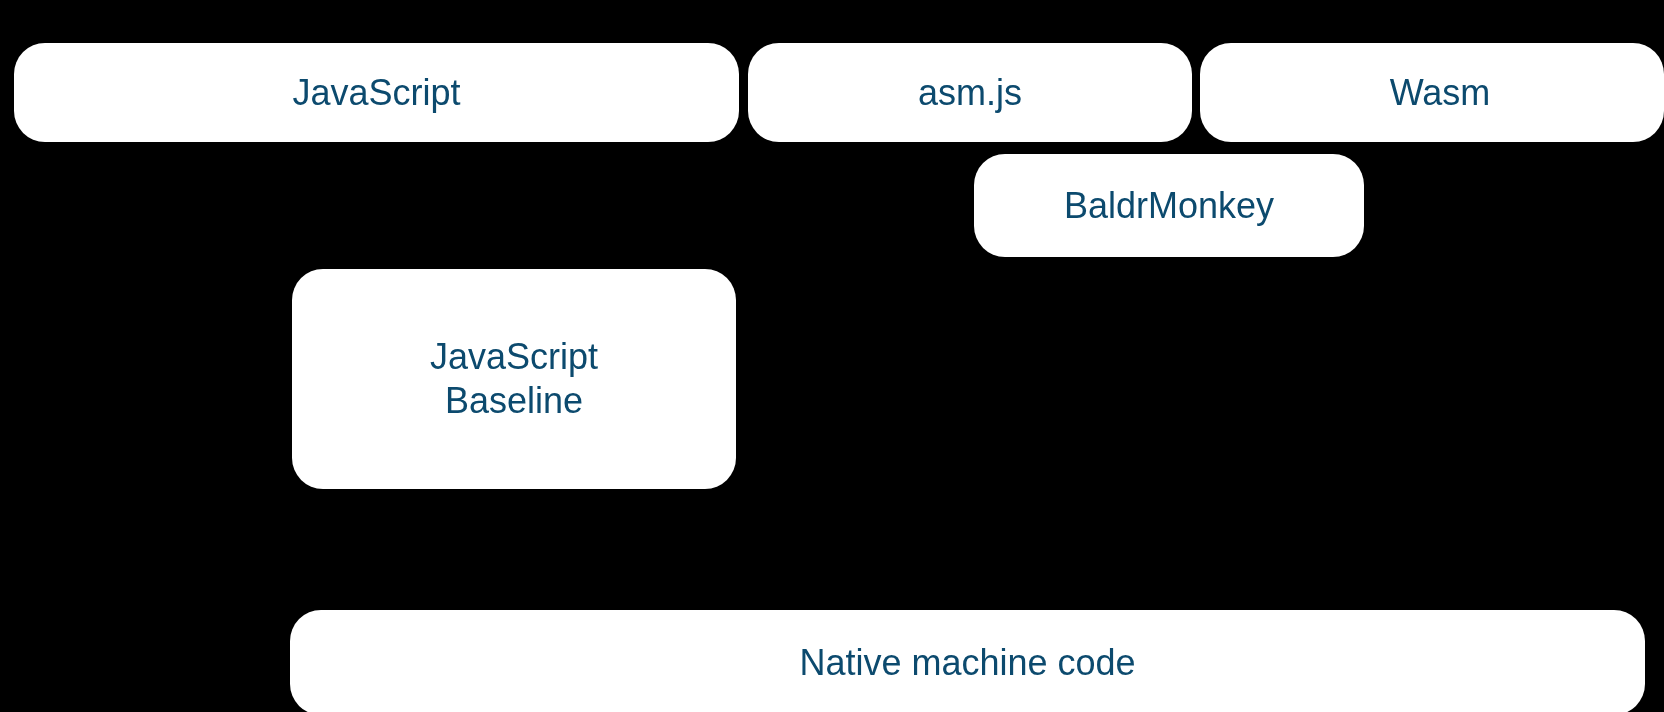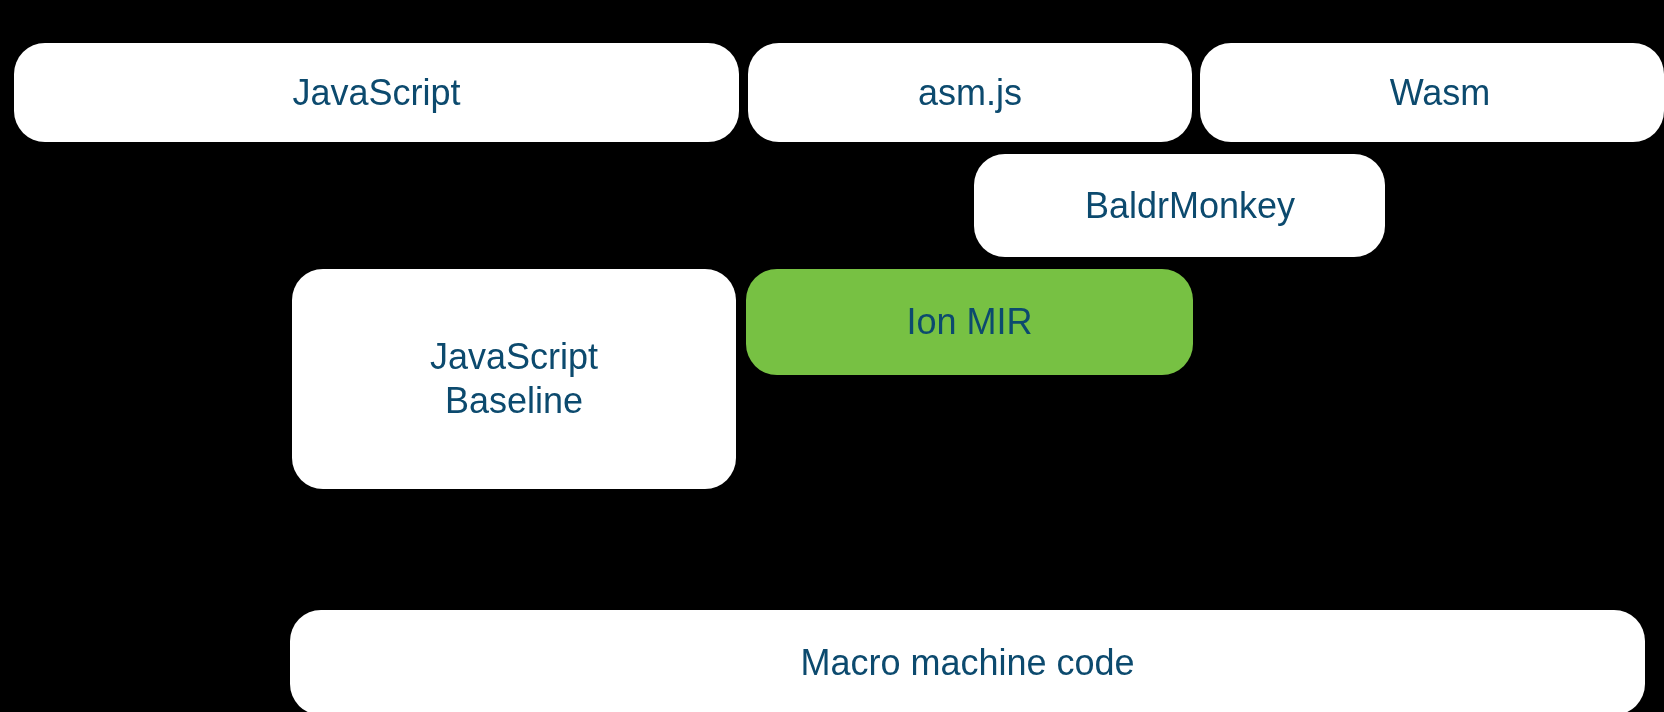--- a/index.html
+++ b/index.html
@@ -27,21 +27,21 @@
     line-height: 1.22;
     text-align: center;
     white-space: pre-line;
     margin-top: 32px;
   }
   
   .b-javascript   { left: 14px;   top: 11px;  width: 725px;  height: 99px;  }
   .b-asmjs        { left: 748px;  top: 11px;  width: 444px;  height: 99px;  }
   .b-wasm         { left: 1200px; top: 11px;  width: 448px;  height: 99px;  }
   .b-bytecode     { left: 14px;   top: 122px; width: 949px;  height: 103px; }
-  .b-baldrmonkey  { left: 974px;  top: 122px; width: 390px;  height: 103px; padding-left: 21px; }
+  .b-baldrmonkey  { left: 974px;  top: 122px; width: 390px;  height: 103px; }
   .b-interpreter  { left: 14px;   top: 237px; width: 272px;  height: 333px; }
   .b-baseline     { left: 292px;  top: 237px; width: 444px;  height: 220px; }
   .b-ionmir       { left: 746px;  top: 237px; width: 447px;  height: 106px; }
   .b-cretonne     { left: 746px;  top: 350px; width: 902px;  height: 220px; }
   .b-macroasm     { left: 292px;  top: 465px; width: 446px;  height: 103px; }
   .b-nativecode   { left: 290px;  top: 578px; width: 1355px; height: 105px; }
 </style>
 </head>
 <body>
 
@@ -63,23 +63,20 @@
   <div class="box b-baldrmonkey" style="background-color: rgb(255, 255, 255);">
     <span>BaldrMonkey</span>
   </div>
 
 
   <div class="box b-baseline" style="background-color: rgb(255, 255, 255);">
     <span>JavaScript
 Baseline</span>
   </div>
 
-  <div class="box b-ionmir" style="background-color: rgb(119, 193, 67);">
-    <span>Ion MIR</span>
-  </div>
 
 
 
   <div class="box b-nativecode" style="background-color: rgb(255, 255, 255);">
-    <span>Macro machine code</span>
+    <span>Native machine code</span>
   </div>
 
 </div>
 
 </body></html>

